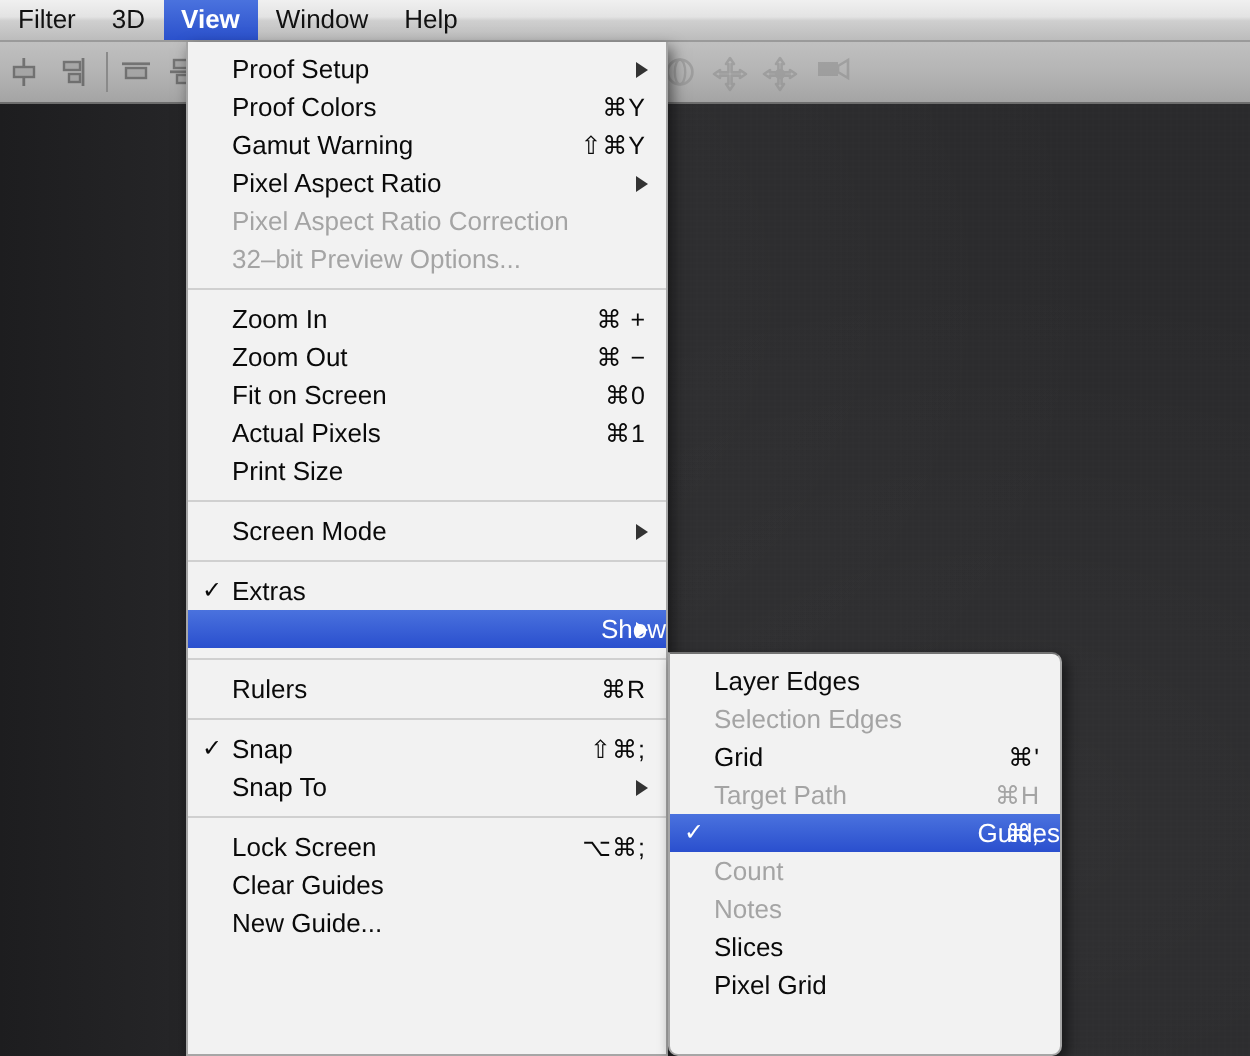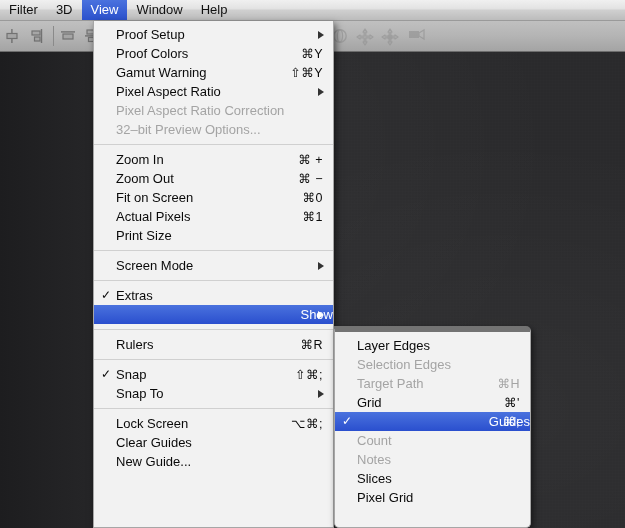--- a/index.html
+++ b/index.html
@@ -38,20 +38,21 @@
     font-size: 13px;
     color: #111;
     padding: 2px 9px 3px 9px;
     line-height: 15px;
     white-space: nowrap;
   }
   .menubar-item.active {
     background: #2b57d6;
     background: linear-gradient(to bottom, #4a72de 0%, #2b51cc 100%);
     color: #fff;
+    font-weight: bold;
   }
 
   
   .optionsbar {
     position: absolute;
     left: 0; top: 21px;
     width: 625px;
     height: 31px;
     background: linear-gradient(to bottom, #c0c0c0 0%, #b4b4b4 50%, #a4a4a4 100%);
     border-bottom: 1px solid #6d6d6d;
@@ -101,21 +102,21 @@
   .menu {
     position: absolute;
     background: #f2f2f2;
     border: 1px solid #a6a6a6;
     border-top: none;
     box-shadow: 2px 3px 7px rgba(0,0,0,0.55);
     padding: 4px 0 0 0;
     box-sizing: border-box;
   }
   .menu.submenu {
-    border-top: 6px solid #737373;
+    border-top: 1px solid #737373;
     border-radius: 0 5px 5px 5px;
   }
   .menu-row {
     position: relative;
     height: 19px;
     display: flex;
     align-items: center;
     font-size: 13px;
     color: #0a0a0a;
     white-space: nowrap;
@@ -329,27 +330,27 @@
       </div>
     </div>
 
   <div class="menu submenu" id="show-submenu" style="left:334px; top:326px; width:197px; height:202px;">
       <div class="menu-row">
         <span class="label">Layer Edges</span>
       </div>
       <div class="menu-row disabled">
         <span class="label">Selection Edges</span>
       </div>
+      <div class="menu-row">
+        <span class="label">Grid</span>
+        <span class="shortcut">⌘'</span>
+      </div>
       <div class="menu-row disabled">
         <span class="label">Target Path</span>
         <span class="shortcut">⌘H</span>
-      </div>
-      <div class="menu-row">
-        <span class="label">Grid</span>
-        <span class="shortcut">⌘'</span>
       </div>
       <div class="menu-row highlight">
         <span class="check">✓</span>
         <span class="label">Guides</span>
         <span class="shortcut">⌘;</span>
       </div>
       <div class="menu-row disabled">
         <span class="label">Count</span>
       </div>
       <div class="menu-row disabled">

